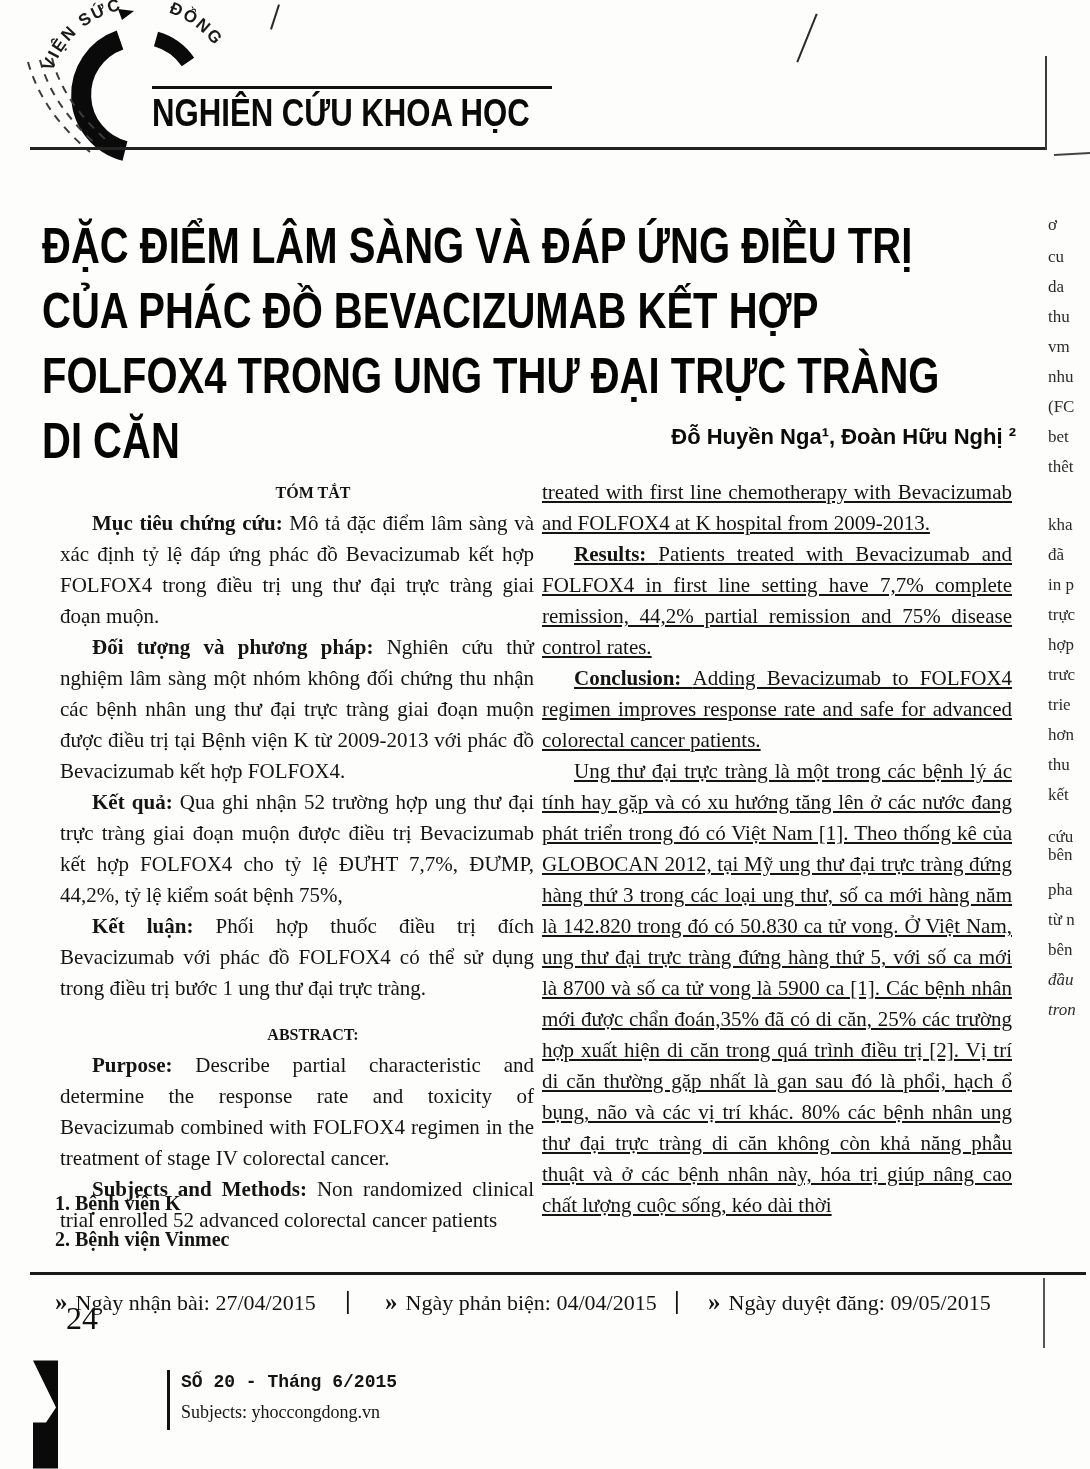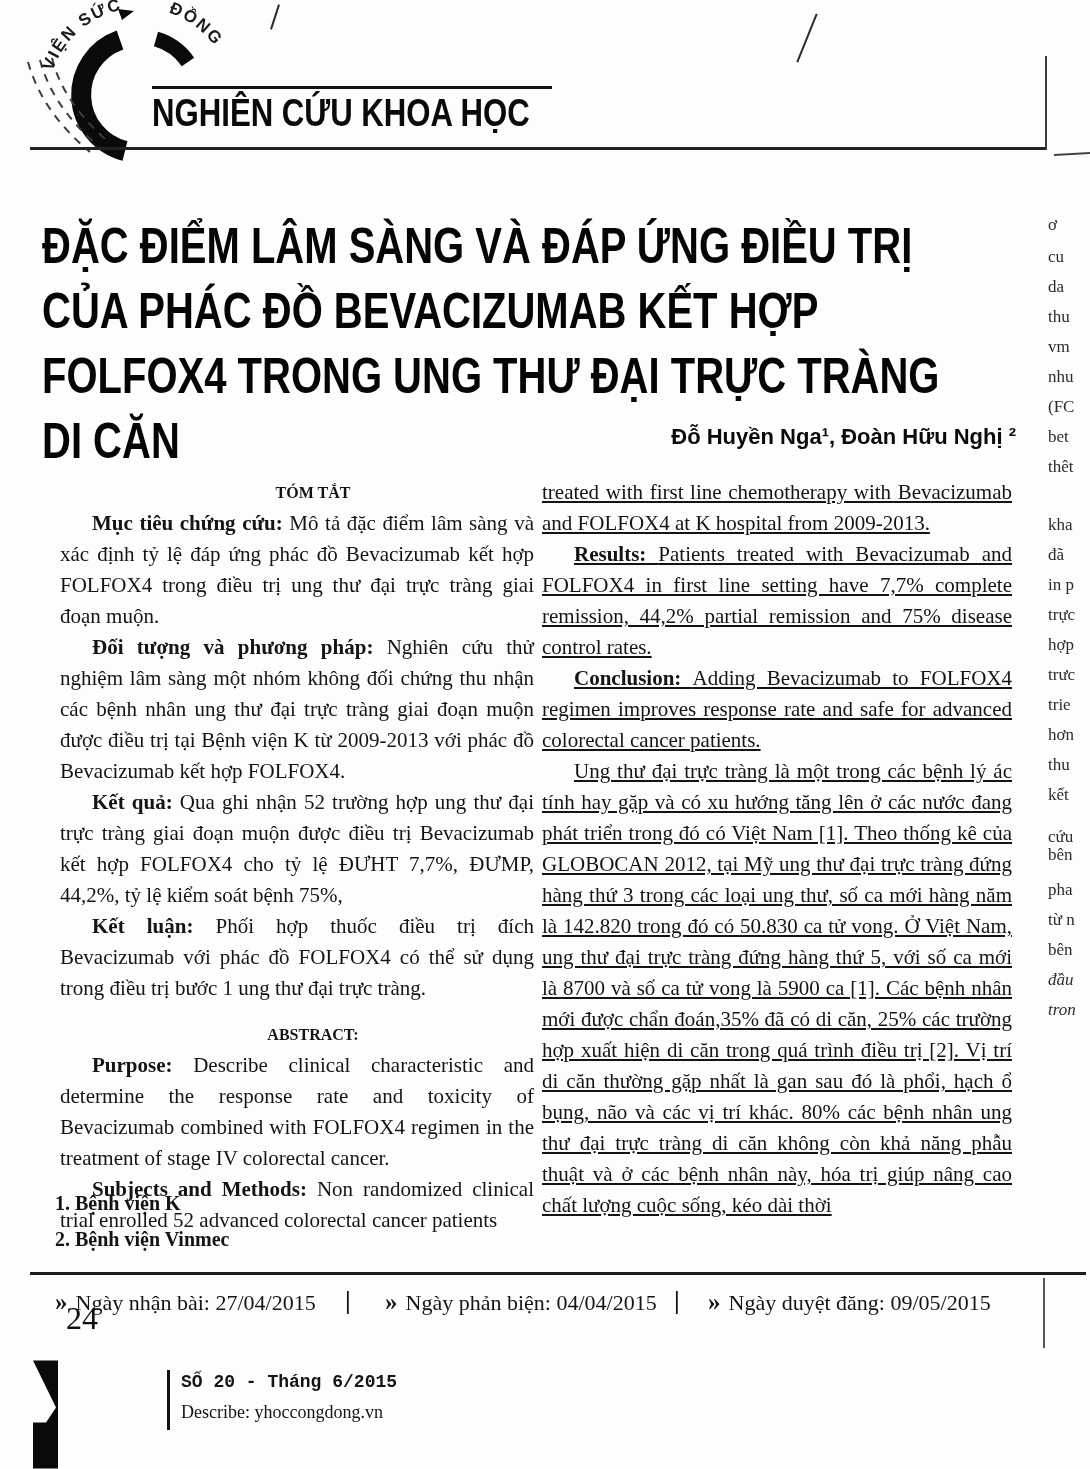--- a/index.html
+++ b/index.html
@@ -117,21 +117,21 @@
   </div>
   <div class="authors-line">Đỗ Huyền Nga¹,  Đoàn Hữu Nghị ²</div>
 
   <div class="col col-left">
     <h3 class="col-heading">TÓM TẮT</h3>
     <p><span class="lead">Mục tiêu chứng cứu: </span><span>Mô tả đặc điểm lâm sàng và xác định tỷ lệ đáp ứng phác đồ Bevacizumab kết hợp FOLFOX4 trong điều trị ung thư đại trực tràng giai đoạn muộn.</span></p>
     <p><span class="lead">Đối tượng và phương pháp: </span><span>Nghiên cứu thử nghiệm lâm sàng một nhóm không đối chứng thu nhận các bệnh nhân ung thư đại trực tràng giai đoạn muộn được điều trị tại Bệnh viện K từ 2009-2013 với phác đồ Bevacizumab kết hợp FOLFOX4.</span></p>
     <p><span class="lead">Kết quả: </span><span>Qua ghi nhận 52 trường hợp ung thư đại trực tràng giai đoạn muộn được điều trị Bevacizumab kết hợp FOLFOX4 cho tỷ lệ ĐƯHT 7,7%, ĐƯMP, 44,2%, tỷ lệ kiểm soát bệnh 75%,</span></p>
     <p><span class="lead">Kết luận: </span><span>Phối hợp thuốc điều trị đích Bevacizumab với phác đồ FOLFOX4 có thể sử dụng trong điều trị bước 1 ung thư đại trực tràng.</span></p>
     <h3 class="col-heading space-above">ABSTRACT:</h3>
-    <p><span class="lead">Purpose: </span><span>Describe clinical characteristic and determine the response rate and toxicity of Bevacizumab combined with FOLFOX4 regimen in the treatment of stage IV colorectal cancer.</span></p>
+    <p><span class="lead">Purpose: </span><span>Describe partial characteristic and determine the response rate and toxicity of Bevacizumab combined with FOLFOX4 regimen in the treatment of stage IV colorectal cancer.</span></p>
     <p><span class="lead">Subjects and Methods: </span><span>Non randomized clinical trial enrolled 52 advanced colorectal cancer patients</span></p>
   </div>
 
   <div class="col col-right">
     <p class="no-indent">treated with first line chemotherapy with Bevacizumab and FOLFOX4 at K hospital from 2009-2013.</p>
     <p><span class="lead">Results: </span><span>Patients treated with Bevacizumab and FOLFOX4 in first line setting have 7,7% complete remission, 44,2% partial remission and 75% disease control rates.</span></p>
     <p><span class="lead">Conclusion: </span><span>Adding Bevacizumab to FOLFOX4 regimen improves response rate and safe for advanced colorectal cancer patients.</span></p>
     <p>Ung thư đại trực tràng là một trong các bệnh lý ác tính hay gặp và có xu hướng tăng lên ở các nước đang phát triển trong đó có Việt Nam [1]. Theo thống kê của GLOBOCAN 2012, tại Mỹ ung thư đại trực tràng đứng hàng thứ 3 trong các loại ung thư, số ca mới hàng năm là 142.820 trong đó có 50.830 ca tử vong. Ở Việt Nam, ung thư đại trực tràng đứng hàng thứ 5, với số ca mới là 8700 và số ca tử vong là 5900 ca [1]. Các bệnh nhân mới được chẩn đoán,35% đã có di căn, 25% các trường hợp xuất hiện di căn trong quá trình điều trị [2]. Vị trí di căn thường gặp nhất là gan sau đó là phổi, hạch ổ bụng, não và các vị trí khác. 80% các bệnh nhân ung thư đại trực tràng di căn không còn khả năng phẫu thuật và ở các bệnh nhân này, hóa trị giúp nâng cao chất lượng cuộc sống, kéo dài thời</p>
   </div>
 
@@ -145,21 +145,21 @@
   <div class="date-item date-2"><span class="chev">»</span><span>Ngày phản biện: </span><span>04/04/2015</span></div>
   <div class="date-sep sep-2">|</div>
   <div class="date-item date-3"><span class="chev">»</span><span>Ngày duyệt đăng: </span><span>09/05/2015</span></div>
 
   <svg class="bookmark-svg" viewBox="0 0 60 110" aria-hidden="true">
     <polygon points="33,2 58,2 58,110 33,110 33,64 46,64 56,49" fill="#0a0a0a"></polygon>
   </svg>
   <div class="page-number">24</div>
   <div class="footer-bar"></div>
   <div class="footer-issue">SỐ 20 - Tháng 6/2015</div>
-  <div class="footer-website">Describe: yhoccongdong.vn</div>
+  <div class="footer-website">Subjects: yhoccongdong.vn</div>
 
   <div class="margin-frags">
       <div style="top: 215px;">ơ</div>
       <div style="top: 247px;">cu</div>
       <div style="top: 277px;">da</div>
       <div style="top: 307px;">thu</div>
       <div style="top: 337px;">vm</div>
       <div style="top: 367px;">nhu</div>
       <div style="top: 397px;">(FC</div>
       <div style="top: 427px;">bet</div>

